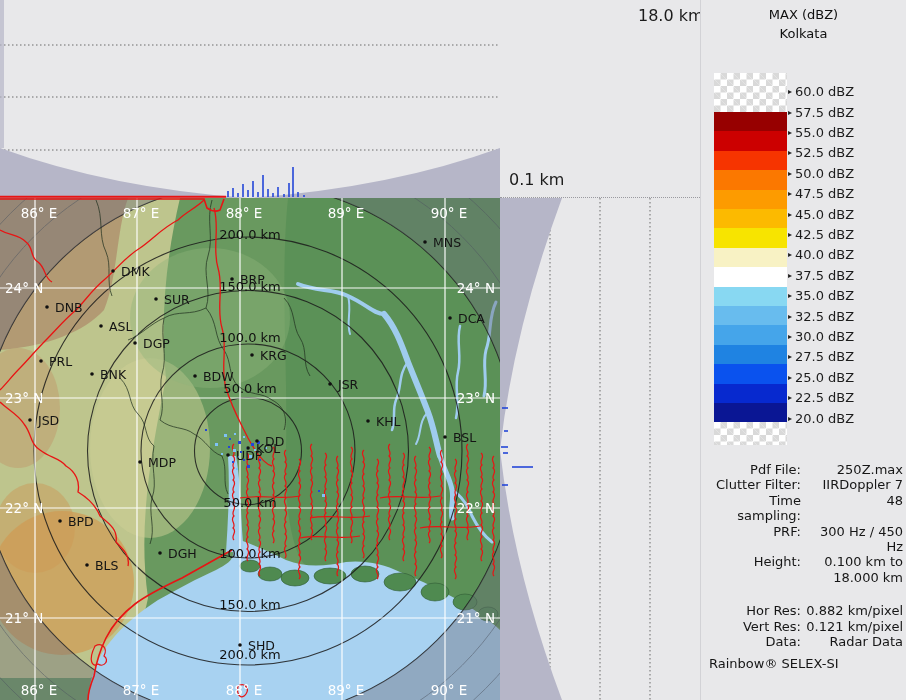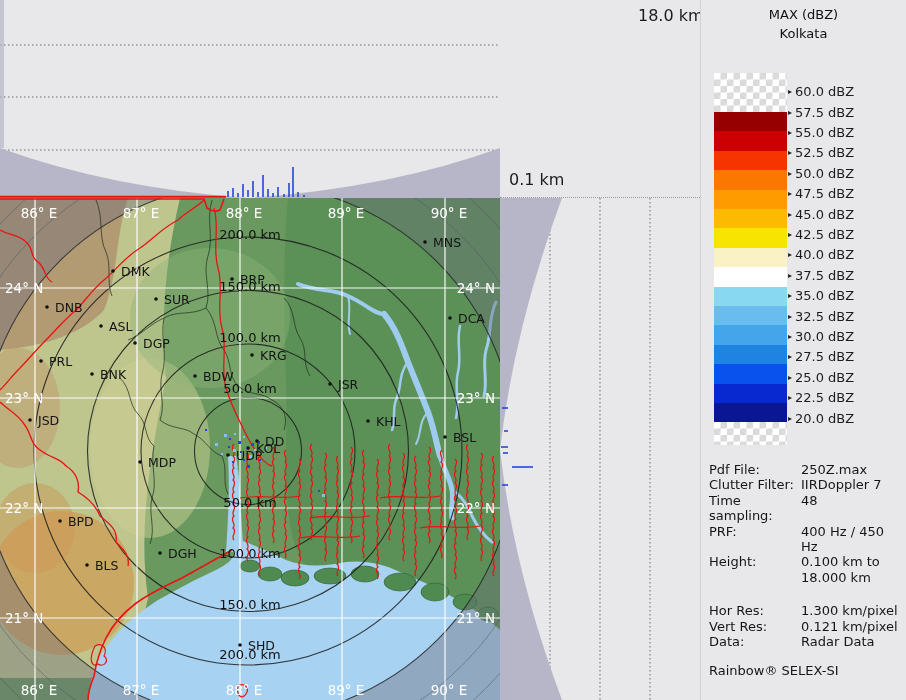--- a/index.html
+++ b/index.html
@@ -16,23 +16,23 @@
   .hlabel{position:absolute;font-size:16px;color:#1b1b1b;white-space:nowrap;}
   .checker{position:absolute;left:13px;width:73px;background-color:#ffffff;
     background-image:linear-gradient(45deg,#d9d9d9 25%,transparent 25%,transparent 75%,#d9d9d9 75%),
                      linear-gradient(45deg,#d9d9d9 25%,transparent 25%,transparent 75%,#d9d9d9 75%);
     background-position:0 0,6.5px 6.5px;background-size:13px 13px;}
   .lg-band{position:absolute;left:13px;width:73px;height:19.4px;}
   .lg-row{position:absolute;left:87px;height:16px;display:flex;align-items:center;
           font-size:13px;color:#1c1c1c;white-space:nowrap;}
   .arrow{font-size:8px;margin-right:3px;color:#222;}
   .meta{position:absolute;left:8px;top:462px;width:194px;font-size:13px;color:#161616;}
-  .meta-row{display:grid;grid-template-columns:92px 1fr;line-height:15.4px;}
+  .meta-row{display:grid;grid-template-columns:92px 1fr;line-height:15.4px;text-align:right;}
   .meta-row.gap{margin-top:18px;}
-  .brand{margin-top:14px;line-height:15.4px;}
+  .brand{margin-top:7px;line-height:15.4px;}
 </style>
 </head>
 <body>
 
 <div class="panel" id="topstrip">
   <svg id="topsvg" width="500" height="198" viewBox="0 0 500 198">
     <rect width="500" height="198" fill="#e8e8ea"></rect>
     <g stroke="#6a6a6a" stroke-width="1" stroke-dasharray="1.5,2.5">
       <line x1="0" y1="45" x2="500" y2="45"></line>
       <line x1="0" y1="97" x2="500" y2="97"></line>
@@ -412,33 +412,33 @@
         <div class="meta-row">
           <span>Clutter Filter:</span>
           <span>IIRDoppler 7</span>
         </div>
         <div class="meta-row">
           <span>Time sampling:</span>
           <span>48</span>
         </div>
         <div class="meta-row">
           <span>PRF:</span>
-          <span>400 Hz / 450 Hz</span>
+          <span>300 Hz / 450 Hz</span>
         </div>
         <div class="meta-row">
           <span>Height:</span>
           <span>0.100 km to</span>
         </div>
         <div class="meta-row">
           <span></span>
           <span>18.000 km</span>
         </div>
         <div class="meta-row gap">
           <span>Hor Res:</span>
-          <span>1.300 km/pixel</span>
+          <span>0.882 km/pixel</span>
         </div>
         <div class="meta-row">
           <span>Vert Res:</span>
           <span>0.121 km/pixel</span>
         </div>
         <div class="meta-row">
           <span>Data:</span>
           <span>Radar Data</span>
         </div>
       </div>

